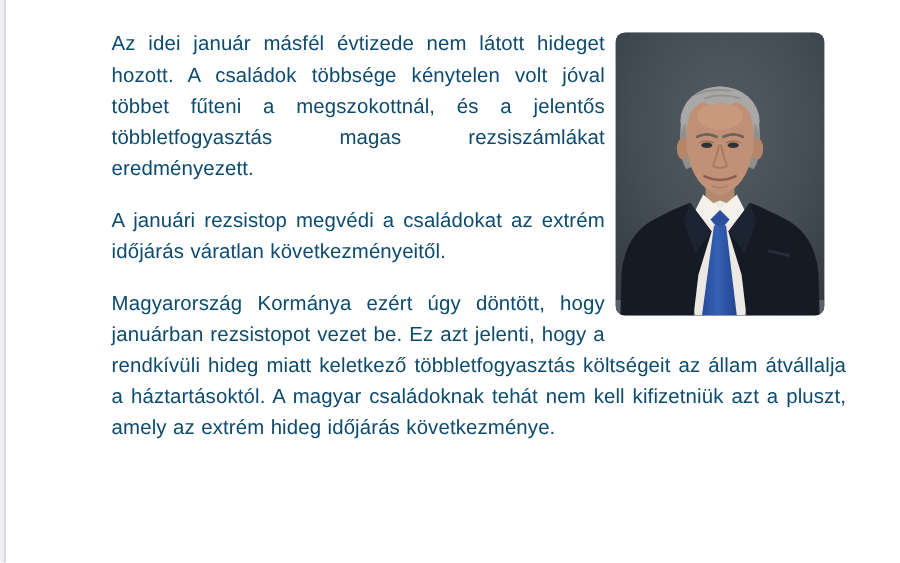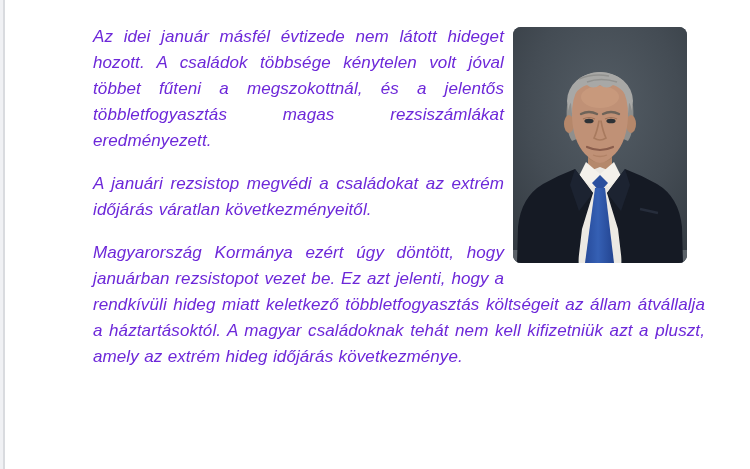--- a/index.html
+++ b/index.html
@@ -36,26 +36,25 @@
     font-size: 26px;
     line-height: 30px;
     font-weight: 700;
     color: #3e3f42;
     letter-spacing: 0.4px;
     margin: 0 0 40px 0;
   }
   p.body-par {
     font-size: 17px;
     line-height: 26px;
-    color: #6d28d9;
+    color: #0c4a6e;
     letter-spacing: 0.1px;
     word-spacing: 0.5px;
     text-align: justify;
     margin: 0 0 17px 0;
-    font-style: italic;
   }
   .portrait-frame {
     float: right;
     width: 174px;
     height: 236px;
     margin: 3px 18px 14px 9px;
     border-radius: 8px;
     overflow: hidden;
     background: #424a51;
   }

